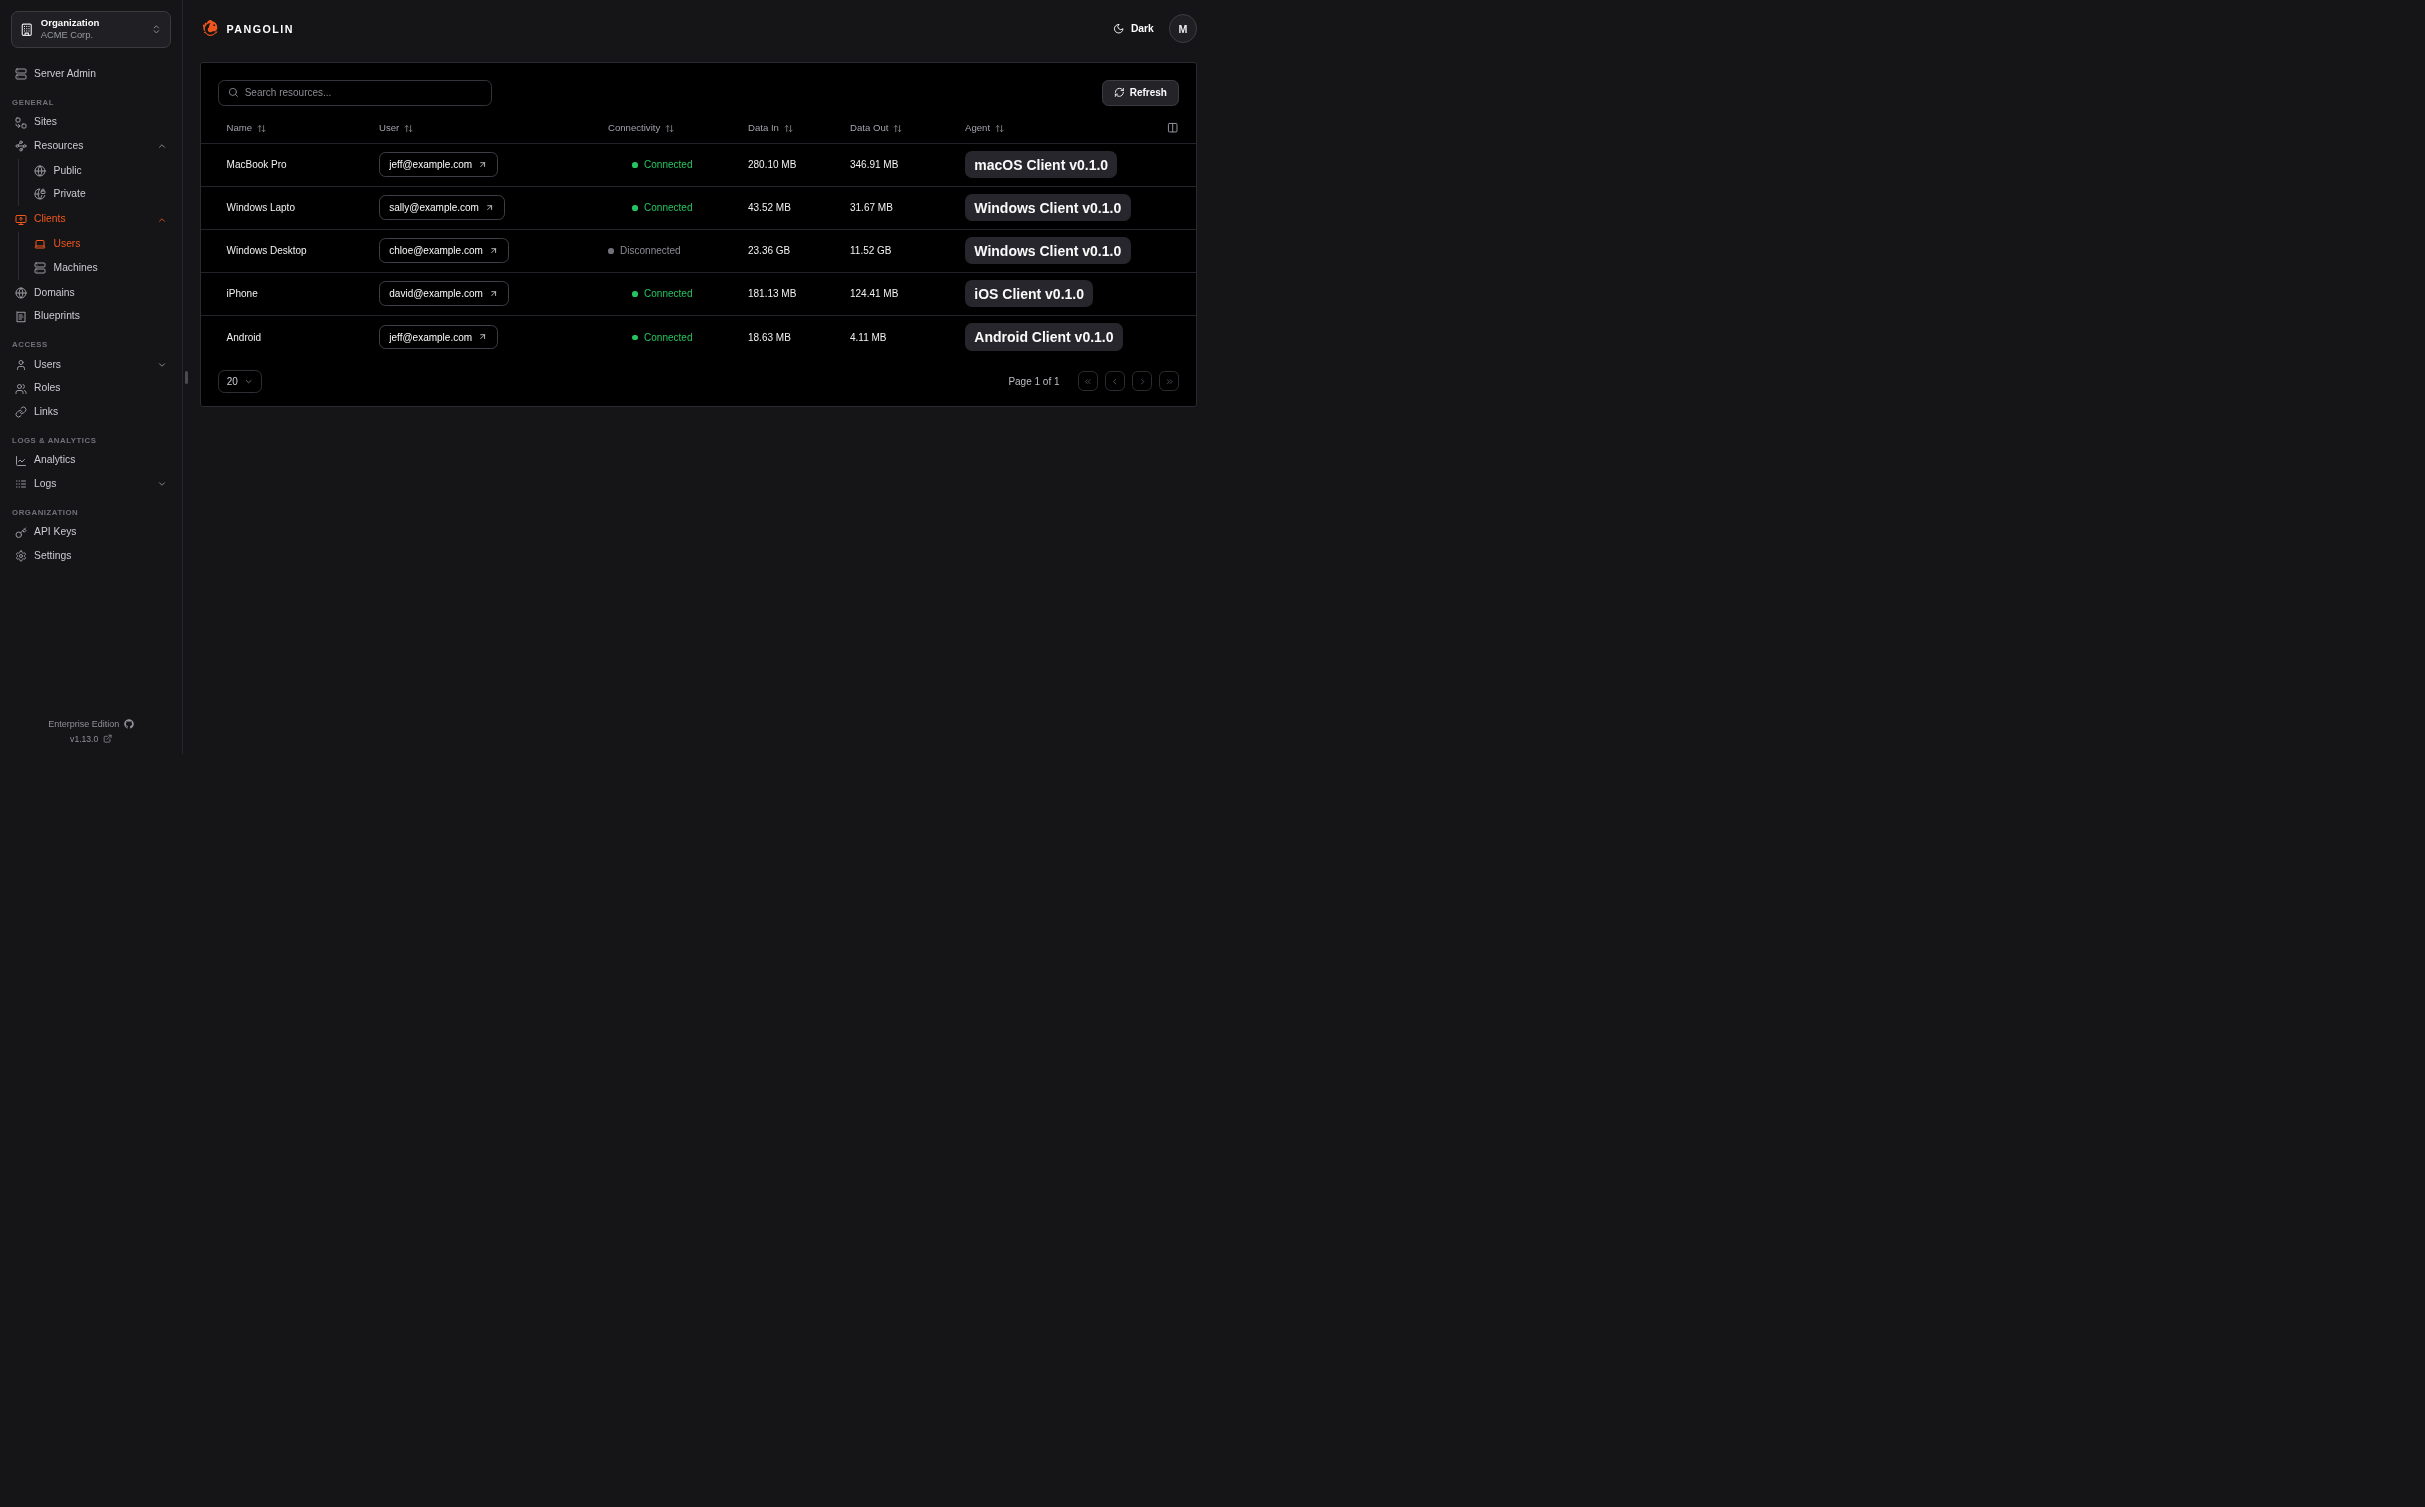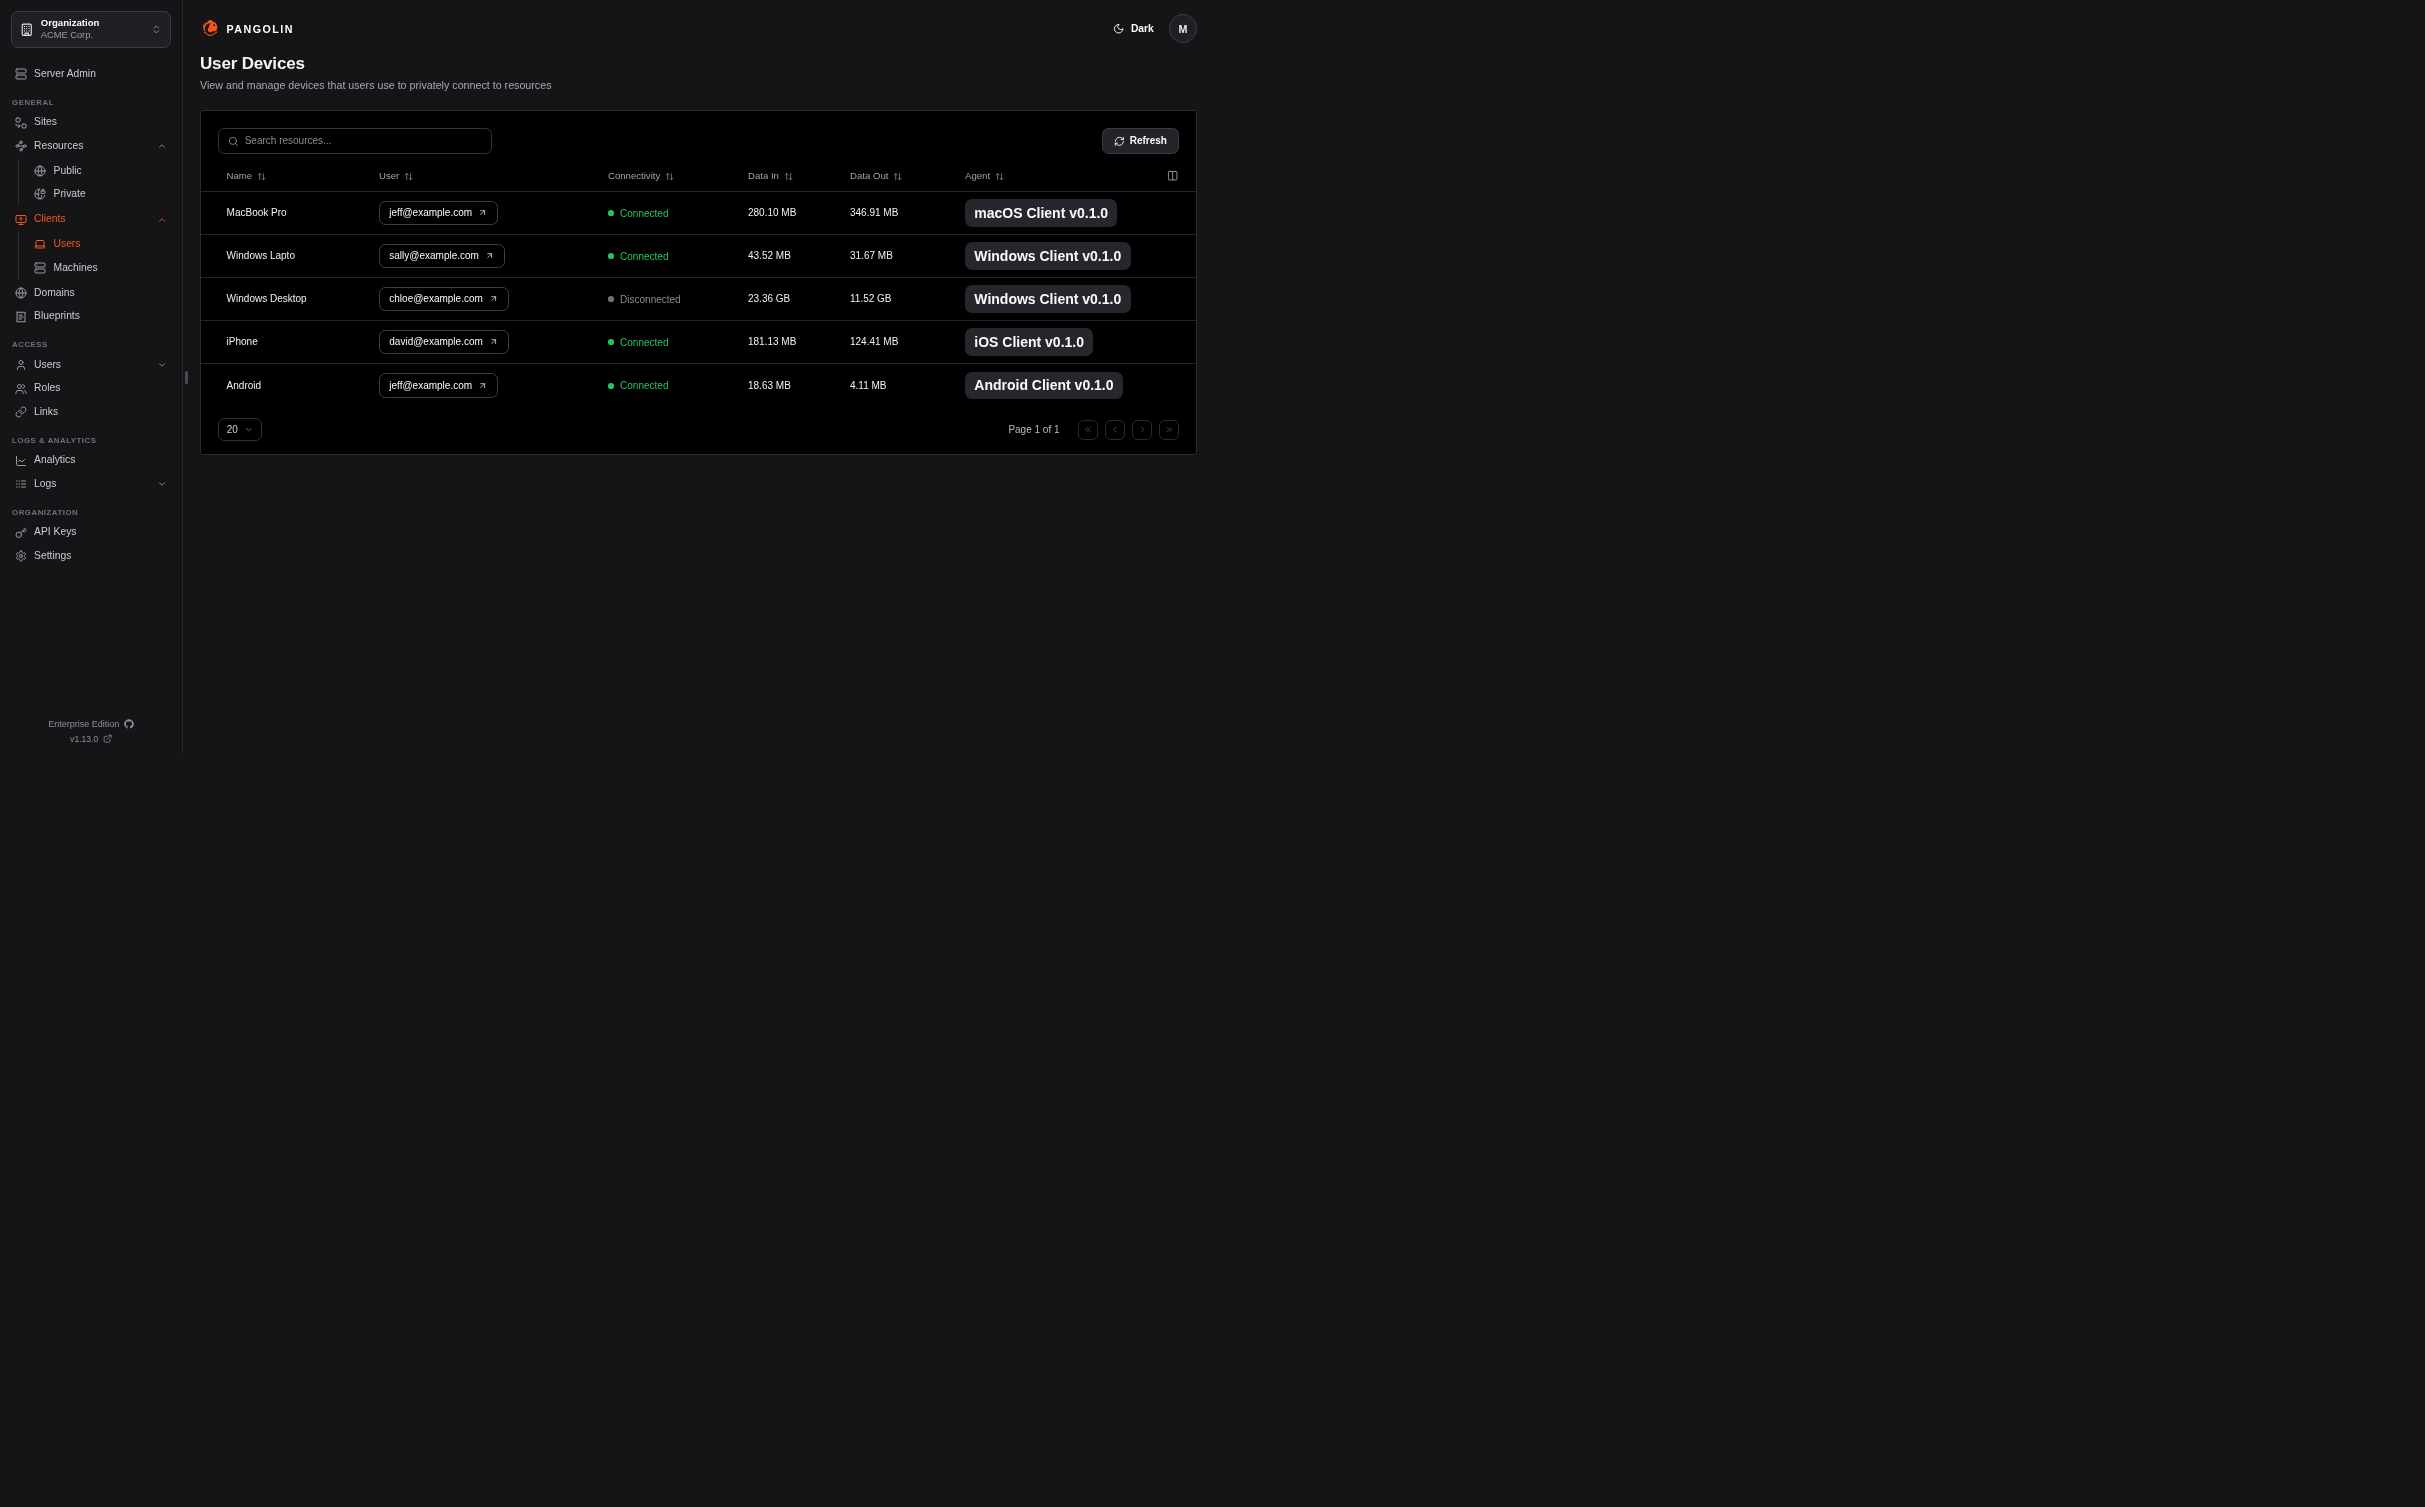--- a/index.html
+++ b/index.html
@@ -134,21 +134,21 @@
   .td { color:#f1f1f3; }
   .user-pill {
     display:inline-flex; align-items:center; gap:6.4px;
     padding:5.7px 9.3px; border:0.7px solid #3e3e46; border-radius:6.4px;
     background:transparent; color:#fafafa; font-size:10px; font-weight:500;
     cursor:pointer; font-family:inherit;
   }
   .user-pill .i { width:9.3px; height:9.3px; color:#e4e4e8; }
   .conn { display:inline-flex; align-items:center; gap:6.4px; font-size:10px; }
   .conn .dot { width:5.7px; height:5.7px; border-radius:50%; }
-  .conn.on { color:#25c460; } .conn.on .dot { background:#25c460; }
+  .conn.on { color:#25c460;margin-left:24px; } .conn.on .dot { background:#25c460; }
   .conn.off { color:#8b8b94; } .conn.off .dot { background:#71717a; }
   .badge {
     display:inline-block; padding:5.7px 9.3px; border-radius:7.1px;
     background:#26262c; color:#fafafa; font-size:14px; font-weight:700;
   }
 
   
   .pager { margin-top:11.4px; display:flex; align-items:center; justify-content:space-between; }
   .page-size {
     display:flex; align-items:center; gap:6.4px; padding:5px 7.8px;
@@ -506,24 +506,20 @@
               <use href="#i-moon"></use>
             </svg>
           <span>Dark</span>
         </div>
         <div class="avatar">
           <span>M</span>
         </div>
       </div>
     </div>
 
-    <div class="page-head">
-      <h1 class="page-title">User Devices</h1>
-      <p class="page-sub">View and manage devices that users use to privately connect to resources</p>
-    </div>
 
     <section class="card">
       <div class="toolbar">
         <label class="search">
           <svg class="i" viewBox="0 0 15 15" width="10.7" height="10.7">
               <use href="#i-search"></use>
             </svg>
           <input type="text" placeholder="Search resources..." style="">
         </label>
         <button class="btn-refresh">

